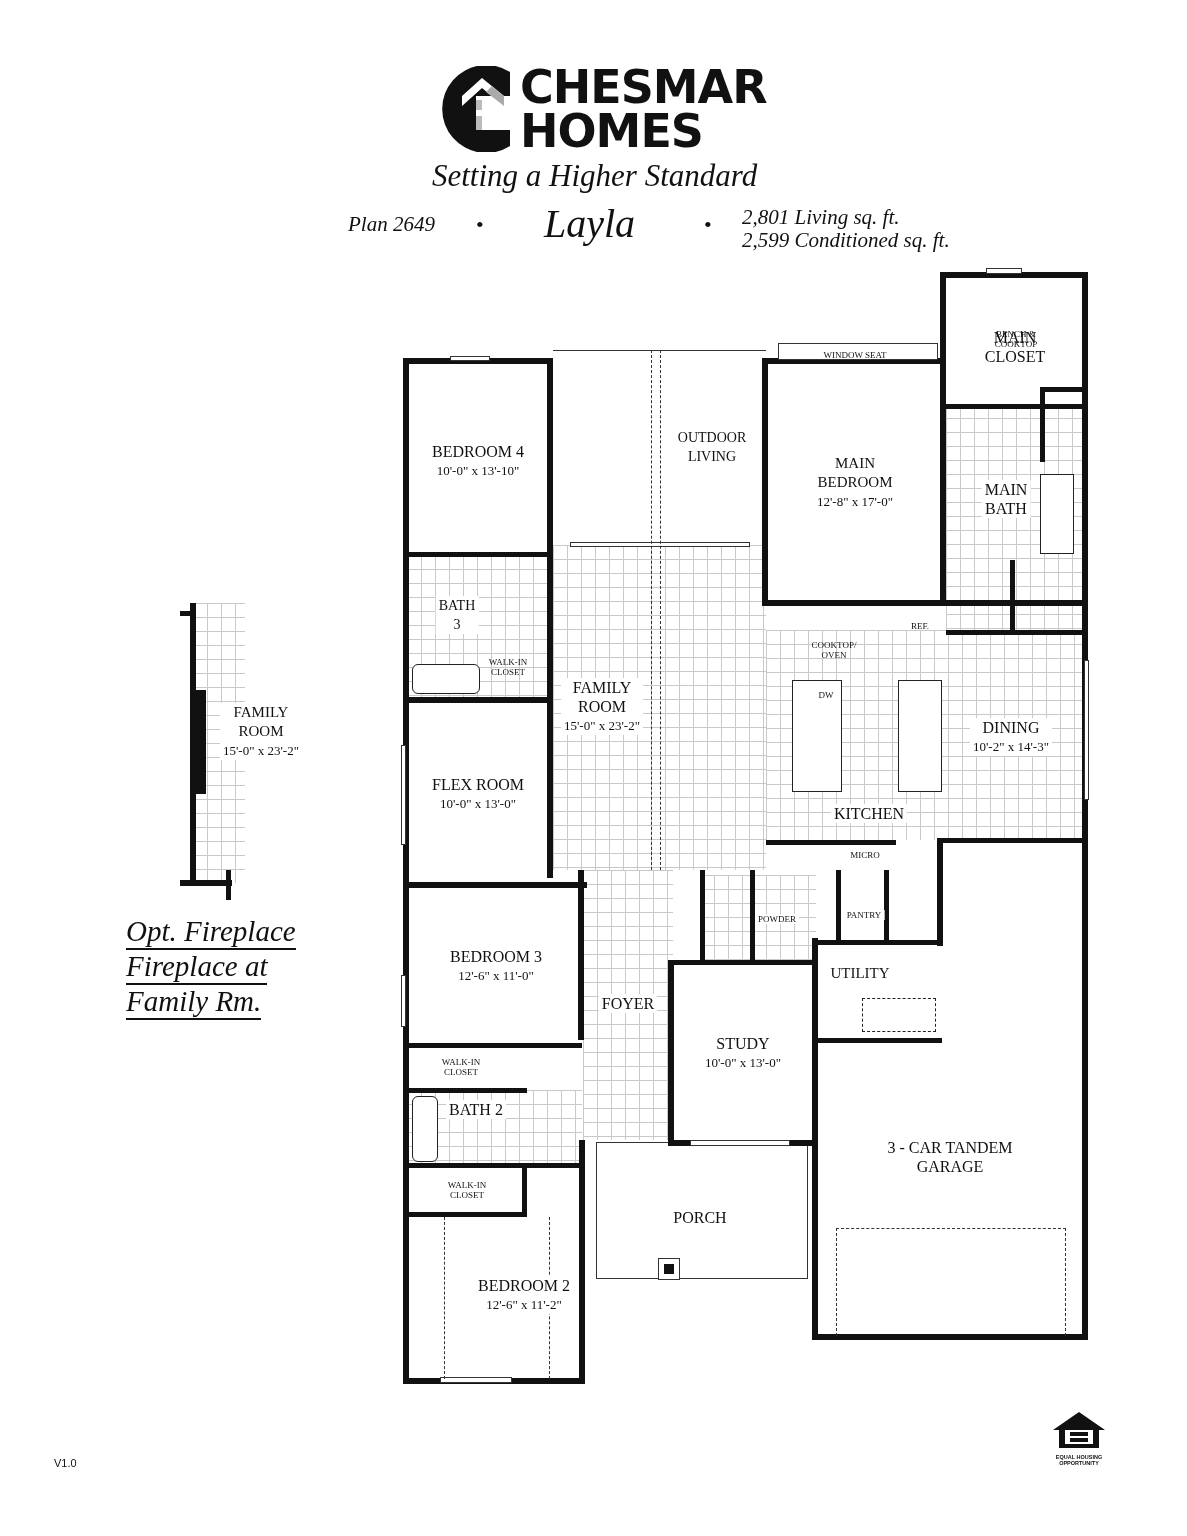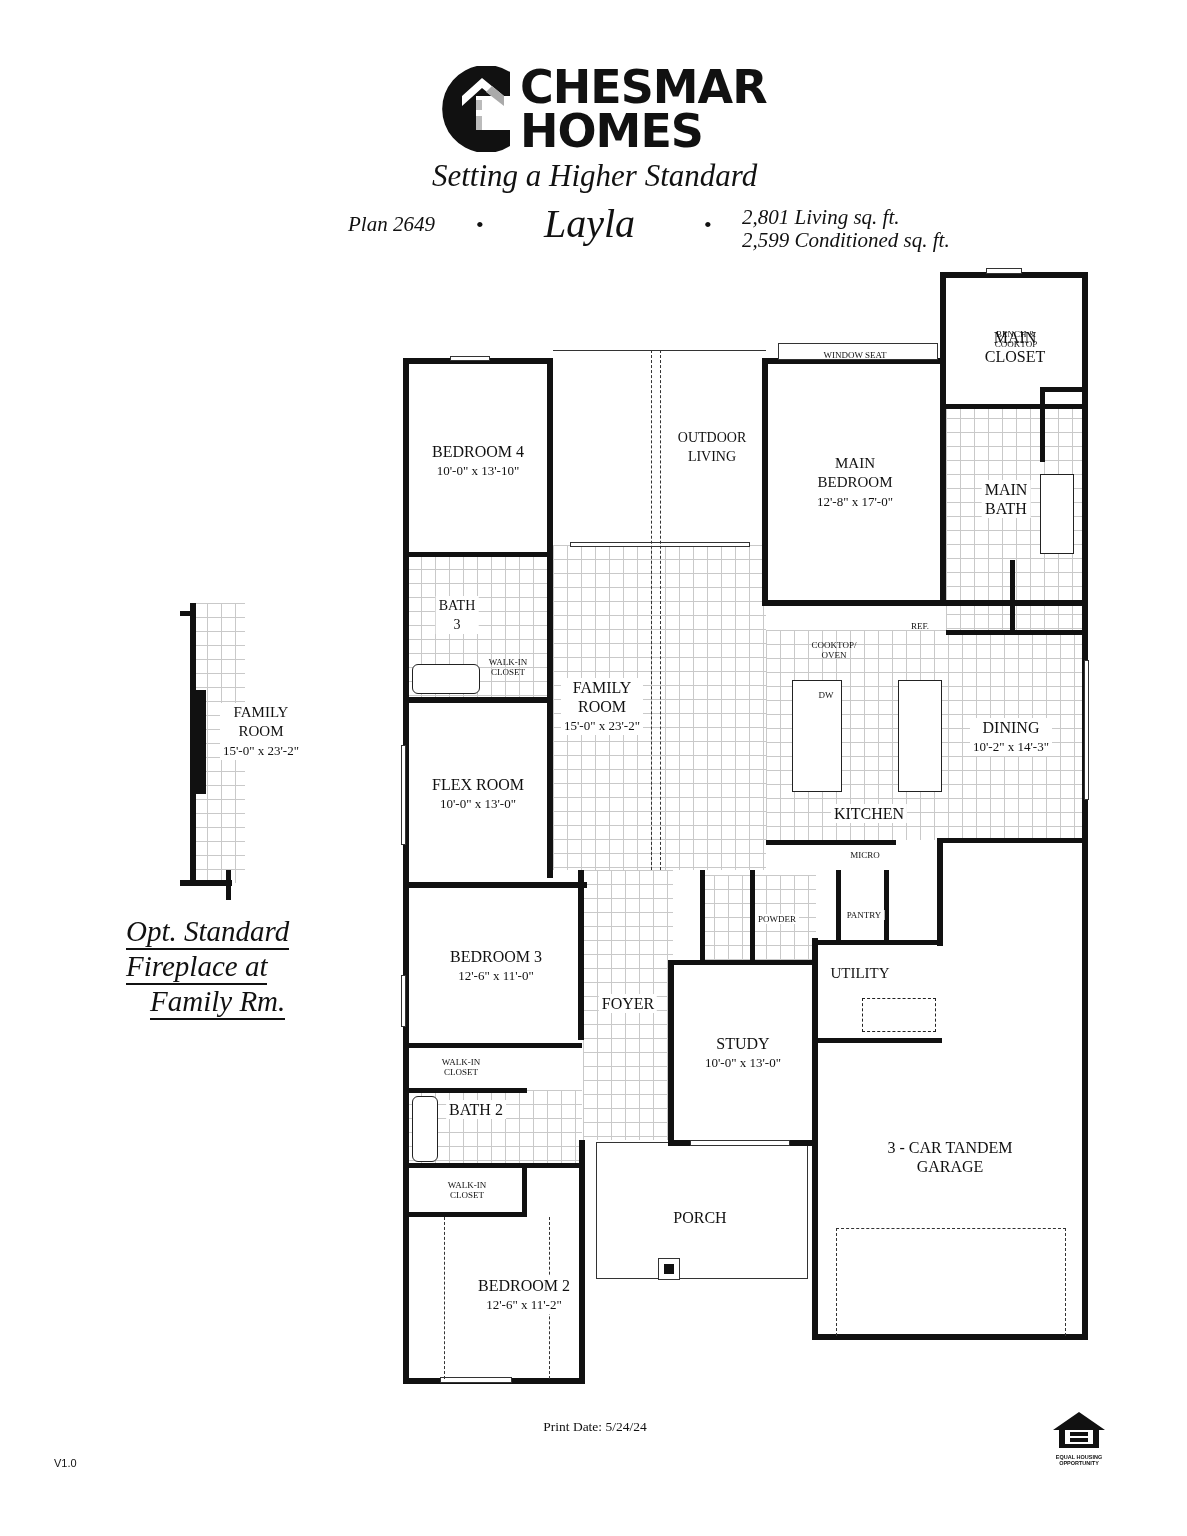--- a/index.html
+++ b/index.html
@@ -232,27 +232,26 @@
   <div class="wall" style="left:190px;top:603px;width:6px;height:282px;"></div>
   <div class="wall" style="left:180px;top:611px;width:14px;height:5px;"></div>
   <div class="wall" style="left:180px;top:880px;width:52px;height:6px;"></div>
   <div class="wall" style="left:196px;top:690px;width:10px;height:104px;"></div>
   <div class="wall" style="left:226px;top:870px;width:5px;height:30px;"></div>
   <div class="label bg" style="left:261px;top:703px;font-size:15px;">
     <span style="display:block">FAMILY</span>
       <span style="display:block">ROOM</span>
       <span class="dim">15'-0" x 23'-2"</span>
   </div>
-  <div class="opt-title" style="top:914px;">Opt. Standard</div>
+  <div class="opt-title" style="top:914px;">Opt. Fireplace</div>
   <div class="opt-title" style="top:949px;">Fireplace at</div>
-  <div class="opt-title" style="top:984px;margin-left:24px;">Family Rm.</div>
+  <div class="opt-title" style="top:984px;">Family Rm.</div>
 </div>
 
 <div class="footer">
-  <div>Print Date: 5/24/24</div>
 </div>
 <div class="version">V1.0</div>
 <div class="eho">
   <svg width="58" height="40" viewBox="0 0 58 40">
     <polygon points="29,2 3,20 9,20 9,38 49,38 49,20 55,20" fill="#111"></polygon>
     <rect x="15" y="20" width="28" height="14" fill="#fff"></rect>
     <rect x="20" y="22" width="18" height="4" fill="#111"></rect>
     <rect x="20" y="28" width="18" height="4" fill="#111"></rect>
   </svg>
   <div class="eho-text">EQUAL HOUSING</div>

